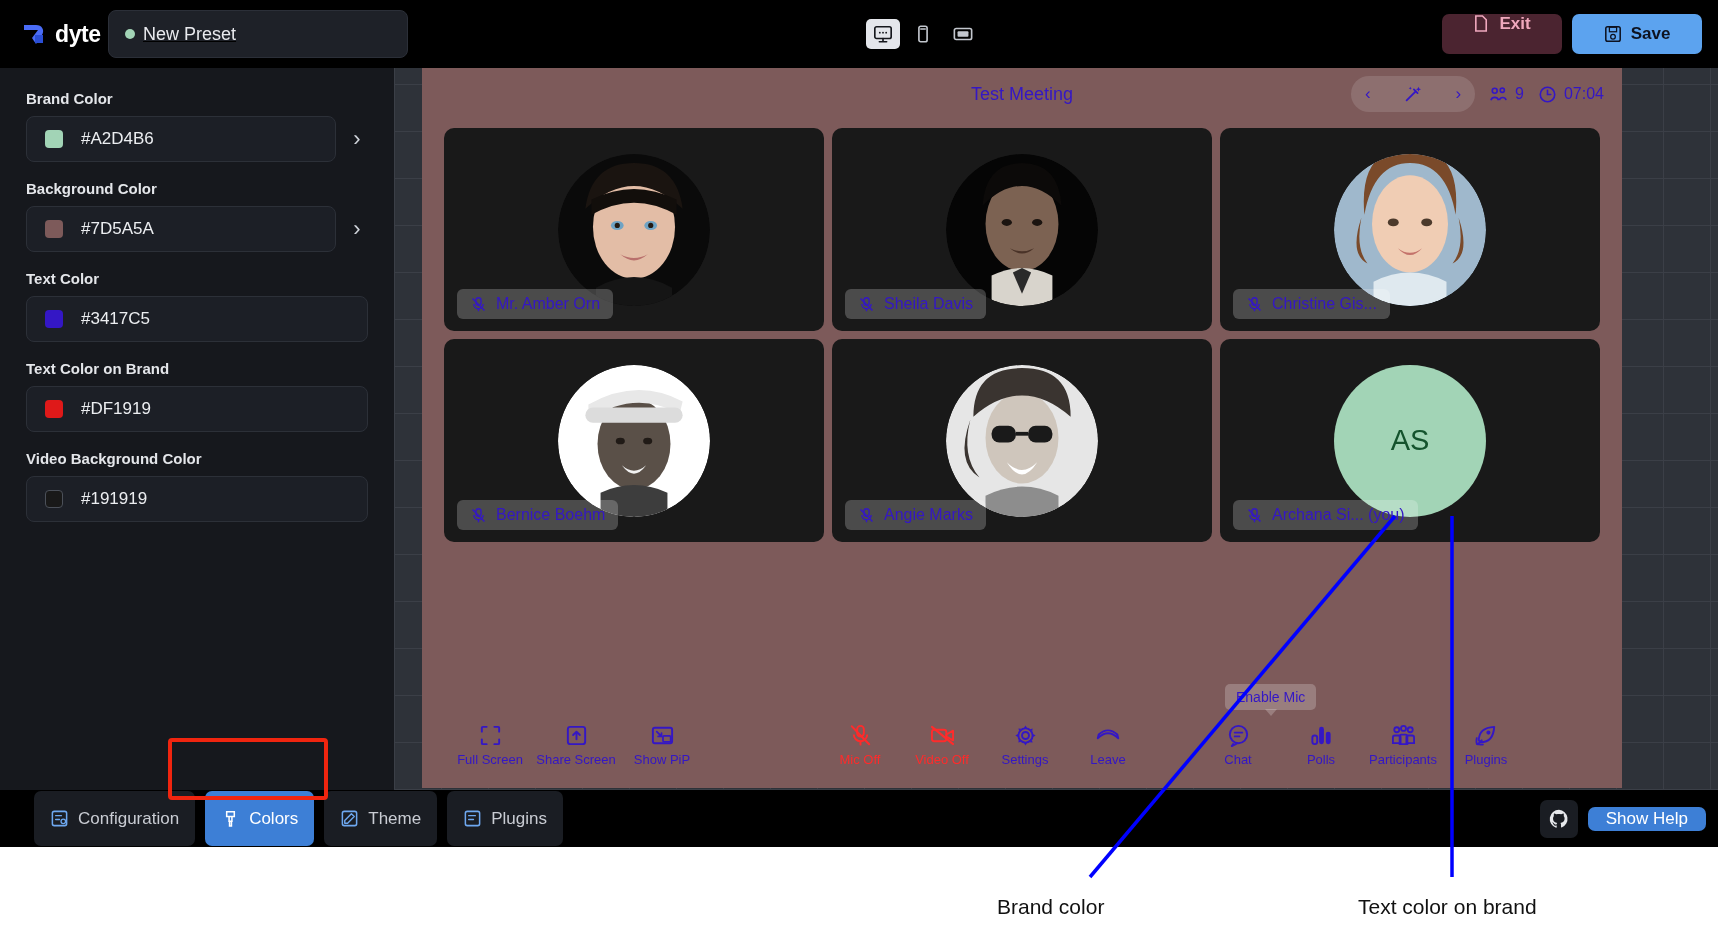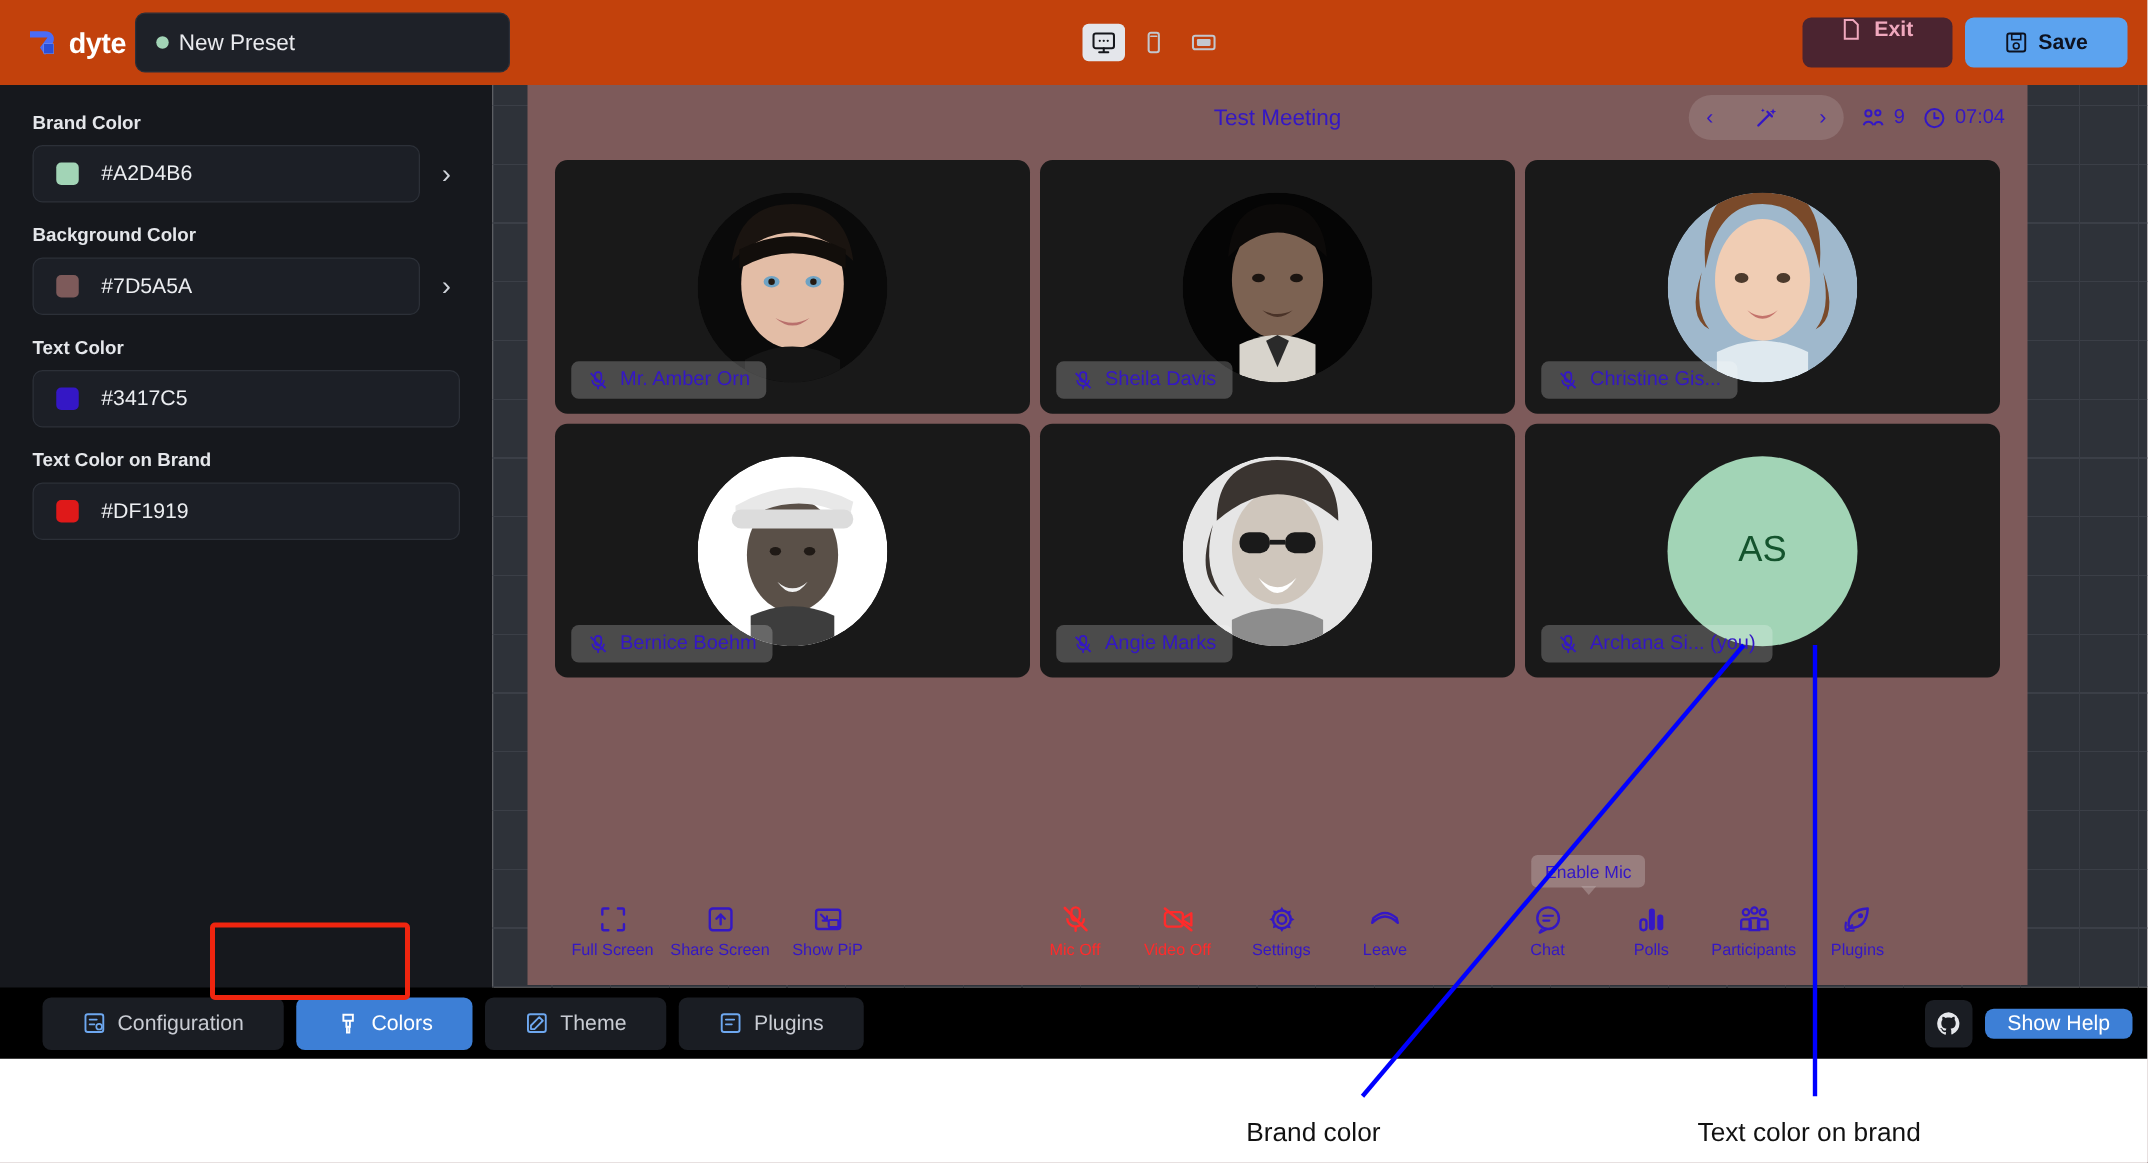--- a/index.html
+++ b/index.html
@@ -7,21 +7,21 @@
     width: 1718px; height: 930px;
     background: #ffffff;
     font-family: "Liberation Sans", sans-serif;
     overflow: hidden;
   }
   #app { position: relative; width: 1718px; height: 930px; background: #ffffff; }
 
   
   .topbar {
     position: absolute; left: 0; top: 0; width: 1718px; height: 68px;
-    background: #c2410c; display: flex; align-items: center;
+    background: #000000; display: flex; align-items: center; text-decoration: underline;
   }
   .logo-wrap { display: flex; align-items: center; gap: 7px; padding-left: 22px; width: 100px; }
   .logo-mark { width: 26px; height: 24px; position: relative; }
   .logo-text { color: #fff; font-size: 23px; font-weight: bold; letter-spacing: -0.4px; }
   .preset-box {
     margin-left: 8px; width: 300px; height: 48px;
     background: #1e2128; border: 1px solid #2b2f38; border-radius: 8px;
     display: flex; align-items: center; gap: 8px; padding: 0 16px;
   }
   .preset-dot { width: 10px; height: 10px; border-radius: 50%; background: #a2d4b6; flex: none; }
@@ -136,21 +136,21 @@
   }
   .ctrl-label { font-size: 13px; color: #3417c5; white-space: nowrap; }
   .ctrl.danger .ctrl-label { color: #ff2b2b; }
 
   
   .bottom-bar {
     position: absolute; left: 0; top: 790px; width: 1718px; height: 57px; background: #000;
     display: flex; align-items: center;
   }
   .tab {
-    height: 42px; margin-left: 10px; padding: 0 32px; border-radius: 7px;
+    height: 55px; margin-left: 10px; padding: 0 16px; border-radius: 7px;
     display: flex; align-items: center; gap: 9px; font-size: 17px; color: #c9ccd3;
     background: #1a1d23; cursor: pointer;
   }
   .tab:first-child { margin-left: 34px; }
   .tab.active { background: #3d7fd6; color: #fff; }
   .tab-highlight {
     position: absolute; left: 168px; top: 738px; width: 160px; height: 62px;
     border: 4px solid #f0250f; border-radius: 4px; pointer-events: none;
   }
   .bottom-right { position: absolute; right: 12px; display: flex; align-items: center; gap: 10px; }
@@ -271,20 +271,29 @@
     <div class="field-group">
       <div class="field-label">Text Color on Brand</div>
       <div class="field-row">
         <div class="color-input">
           <span class="swatch" style="background:#DF1919"></span>
           <span class="color-val">#DF1919</span>
         </div>
       </div>
     </div>
 
+    <div class="field-group">
+      <div class="field-label">Video Background Color</div>
+      <div class="field-row">
+        <div class="color-input">
+          <span class="swatch outline" style="background:#191919"></span>
+          <span class="color-val">#191919</span>
+        </div>
+      </div>
+    </div>
   </div>
 
   <div class="preview-area">
     <div class="meeting">
 
       <div class="meeting-header">
         <span class="meeting-title">Test Meeting</span>
         <div class="header-right">
           <div class="pager">
             <span>‹</span>

